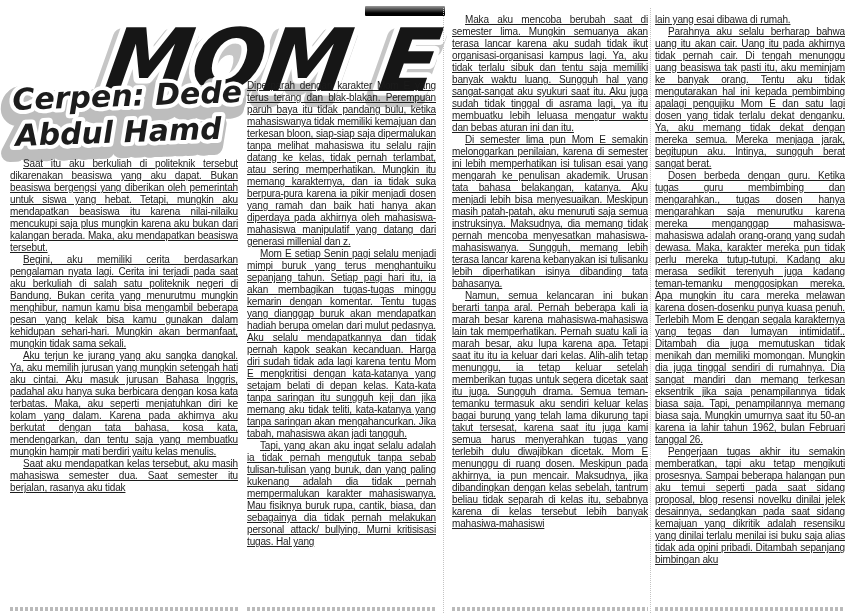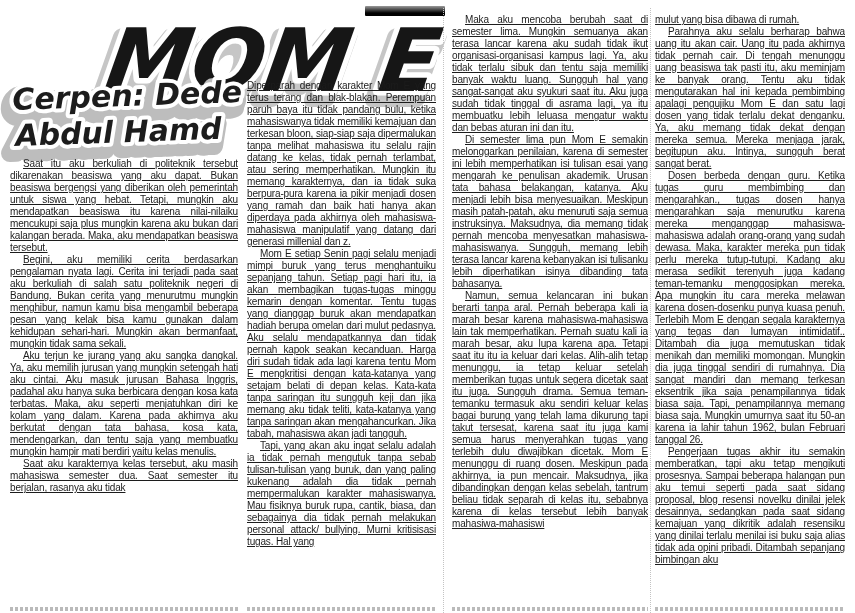--- a/index.html
+++ b/index.html
@@ -76,34 +76,34 @@
     </g>
   </svg>
 
   <div class="divider" id="div-a"></div>
   <div class="divider" id="div-b"></div>
 
   <div class="col" id="col1">
       <p class="indent">Saat itu aku berkuliah di politeknik tersebut dikarenakan beasiswa yang aku dapat. Bukan beasiswa bergengsi yang diberikan oleh pemerintah untuk siswa yang hebat. Tetapi, mungkin aku mendapatkan beasiswa itu karena nilai-nilaiku mencukupi saja plus mungkin karena aku bukan dari kalangan berada. Maka, aku mendapatkan beasiswa tersebut.</p>
       <p class="indent">Begini, aku memiliki cerita berdasarkan pengalaman nyata lagi. Cerita ini terjadi pada saat aku berkuliah di salah satu politeknik negeri di Bandung. Bukan cerita yang menurutmu mungkin menghibur, namun kamu bisa mengambil beberapa pesan yang kelak bisa kamu gunakan dalam kehidupan sehari-hari. Mungkin akan bermanfaat, mungkin tidak sama sekali.</p>
       <p class="indent">Aku terjun ke jurang yang aku sangka dangkal. Ya, aku memilih jurusan yang mungkin setengah hati aku cintai. Aku masuk jurusan Bahasa Inggris, padahal aku hanya suka berbicara dengan kosa kata terbatas. Maka, aku seperti menjatuhkan diri ke kolam yang dalam. Karena pada akhirnya aku berkutat dengan tata bahasa, kosa kata, mendengarkan, dan tentu saja yang membuatku mungkin hampir mati berdiri yaitu kelas menulis.</p>
-      <p class="indent">Saat aku karakternya kelas tersebut, aku masih mahasiswa semester dua. Saat semester itu berjalan, rasanya aku tidak</p>
+      <p class="indent">Saat aku mendapatkan kelas tersebut, aku masih mahasiswa semester dua. Saat semester itu berjalan, rasanya aku tidak</p>
     </div>
   <div class="col" id="col2">
       <p>Diperparah dengan karakter Mom E yang terus terang dan blak-blakan. Perempuan paruh baya itu tidak pandang bulu, ketika mahasiswanya tidak memiliki kemajuan dan terkesan bloon, siap-siap saja dipermalukan tanpa melihat mahasiswa itu selalu rajin datang ke kelas, tidak pernah terlambat, atau sering memperhatikan. Mungkin itu memang karakternya, dan ia tidak suka berpura-pura karena ia pikir menjadi dosen yang ramah dan baik hati hanya akan diperdaya pada akhirnya oleh mahasiswa-mahasiswa manipulatif yang datang dari generasi millenial dan z.</p>
       <p class="indent">Mom E setiap Senin pagi selalu menjadi mimpi buruk yang terus menghantuiku sepanjang tahun. Setiap pagi hari itu, ia akan membagikan tugas-tugas minggu kemarin dengan komentar. Tentu tugas yang dianggap buruk akan mendapatkan hadiah berupa omelan dari mulut pedasnya. Aku selalu mendapatkannya dan tidak pernah kapok seakan kecanduan. Harga diri sudah tidak ada lagi karena tentu Mom E mengkritisi dengan kata-katanya yang setajam belati di depan kelas. Kata-kata tanpa saringan itu sungguh keji dan jika memang aku tidak teliti, kata-katanya yang tanpa saringan akan mengahancurkan. Jika tabah, mahasiswa akan jadi tangguh.</p>
       <p class="indent">Tapi, yang akan aku ingat selalu adalah ia tidak pernah mengutuk tanpa sebab tulisan-tulisan yang buruk, dan yang paling kukenang adalah dia tidak pernah mempermalukan karakter mahasiswanya. Mau fisiknya buruk rupa, cantik, biasa, dan sebagainya dia tidak pernah melakukan personal attack/ bullying. Murni kritisisasi tugas. Hal yang</p>
     </div>
   <div class="col" id="col3">
       <p class="indent">Maka aku mencoba berubah saat di semester lima. Mungkin semuanya akan terasa lancar karena aku sudah tidak ikut organisasi-organisasi kampus lagi. Ya, aku tidak terlalu sibuk dan tentu saja memiliki banyak waktu luang. Sungguh hal yang sangat-sangat aku syukuri saat itu. Aku juga sudah tidak tinggal di asrama lagi, ya itu membuatku lebih leluasa mengatur waktu dan bebas aturan ini dan itu.</p>
       <p class="indent">Di semester lima pun Mom E semakin melonggarkan penilaian, karena di semester ini lebih memperhatikan isi tulisan esai yang mengarah ke penulisan akademik. Urusan tata bahasa belakangan, katanya. Aku menjadi lebih bisa menyesuaikan. Meskipun masih patah-patah, aku menuruti saja semua instruksinya. Maksudnya, dia memang tidak pernah mencoba menyesatkan mahasiswa-mahasiswanya. Sungguh, memang lebih terasa lancar karena kebanyakan isi tulisanku lebih diperhatikan isinya dibanding tata bahasanya.</p>
       <p class="indent">Namun, semua kelancaran ini bukan berarti tanpa aral. Pernah beberapa kali ia marah besar karena mahasiswa-mahasiswa lain tak memperhatikan. Pernah suatu kali ia marah besar, aku lupa karena apa. Tetapi saat itu itu ia keluar dari kelas. Alih-alih tetap menunggu, ia tetap keluar setelah memberikan tugas untuk segera dicetak saat itu juga. Sungguh drama. Semua teman-temanku termasuk aku sendiri keluar kelas bagai burung yang telah lama dikurung tapi takut tersesat, karena saat itu juga kami semua harus menyerahkan tugas yang terlebih dulu diwajibkan dicetak. Mom E menunggu di ruang dosen. Meskipun pada akhirnya, ia pun mencair. Maksudnya, jika dibandingkan dengan kelas sebelah, tantrum beliau tidak separah di kelas itu, sebabnya karena di kelas tersebut lebih banyak mahasiwa-mahasiswi</p>
     </div>
   <div class="col" id="col4">
-      <p>mulut yang bisa dibawa di rumah.</p>
+      <p>lain yang esai dibawa di rumah.</p>
       <p class="indent">Parahnya aku selalu berharap bahwa uang itu akan cair. Uang itu pada akhirnya tidak pernah cair. Di tengah menunggu uang beasiswa tak pasti itu, aku meminjam ke banyak orang. Tentu aku tidak mengutarakan hal ini kepada pembimbing apalagi pengujiku Mom E dan satu lagi dosen yang tidak terlalu dekat denganku. Ya, aku memang tidak dekat dengan mereka semua. Mereka menjaga jarak, begitupun aku. Intinya, sungguh berat sangat berat.</p>
       <p class="indent">Dosen berbeda dengan guru. Ketika tugas guru membimbing dan mengarahkan., tugas dosen hanya mengarahkan saja menurutku karena mereka menganggap mahasiswa-mahasiswa adalah orang-orang yang sudah dewasa. Maka, karakter mereka pun tidak perlu mereka tutup-tutupi. Kadang aku merasa sedikit terenyuh juga kadang teman-temanku menggosipkan mereka. Apa mungkin itu cara mereka melawan karena dosen-dosenku punya kuasa penuh. Terlebih Mom E dengan segala karakternya yang tegas dan lumayan intimidatif.. Ditambah dia juga memutuskan tidak menikah dan memiliki momongan. Mungkin dia juga tinggal sendiri di rumahnya. Dia sangat mandiri dan memang terkesan eksentrik jika saja penampilannya tidak biasa saja. Tapi, penampilannya memang biasa saja. Mungkin umurnya saat itu 50-an karena ia lahir tahun 1962, bulan Februari tanggal 26.</p>
       <p class="indent">Pengerjaan tugas akhir itu semakin memberatkan, tapi aku tetap mengikuti prosesnya. Sampai beberapa halangan pun aku temui seperti pada saat sidang proposal, blog resensi novelku dinilai jelek desainnya, sedangkan pada saat sidang kemajuan yang dikritik adalah resensiku yang dinilai terlalu menilai isi buku saja alias tidak ada opini pribadi. Ditambah sepanjang bimbingan aku</p>
     </div>
 
   <div class="cropped-line" id="crop1"></div>
   <div class="cropped-line" id="crop2"></div>
   <div class="cropped-line" id="crop3"></div>
   <div class="cropped-line" id="crop4"></div>
 

